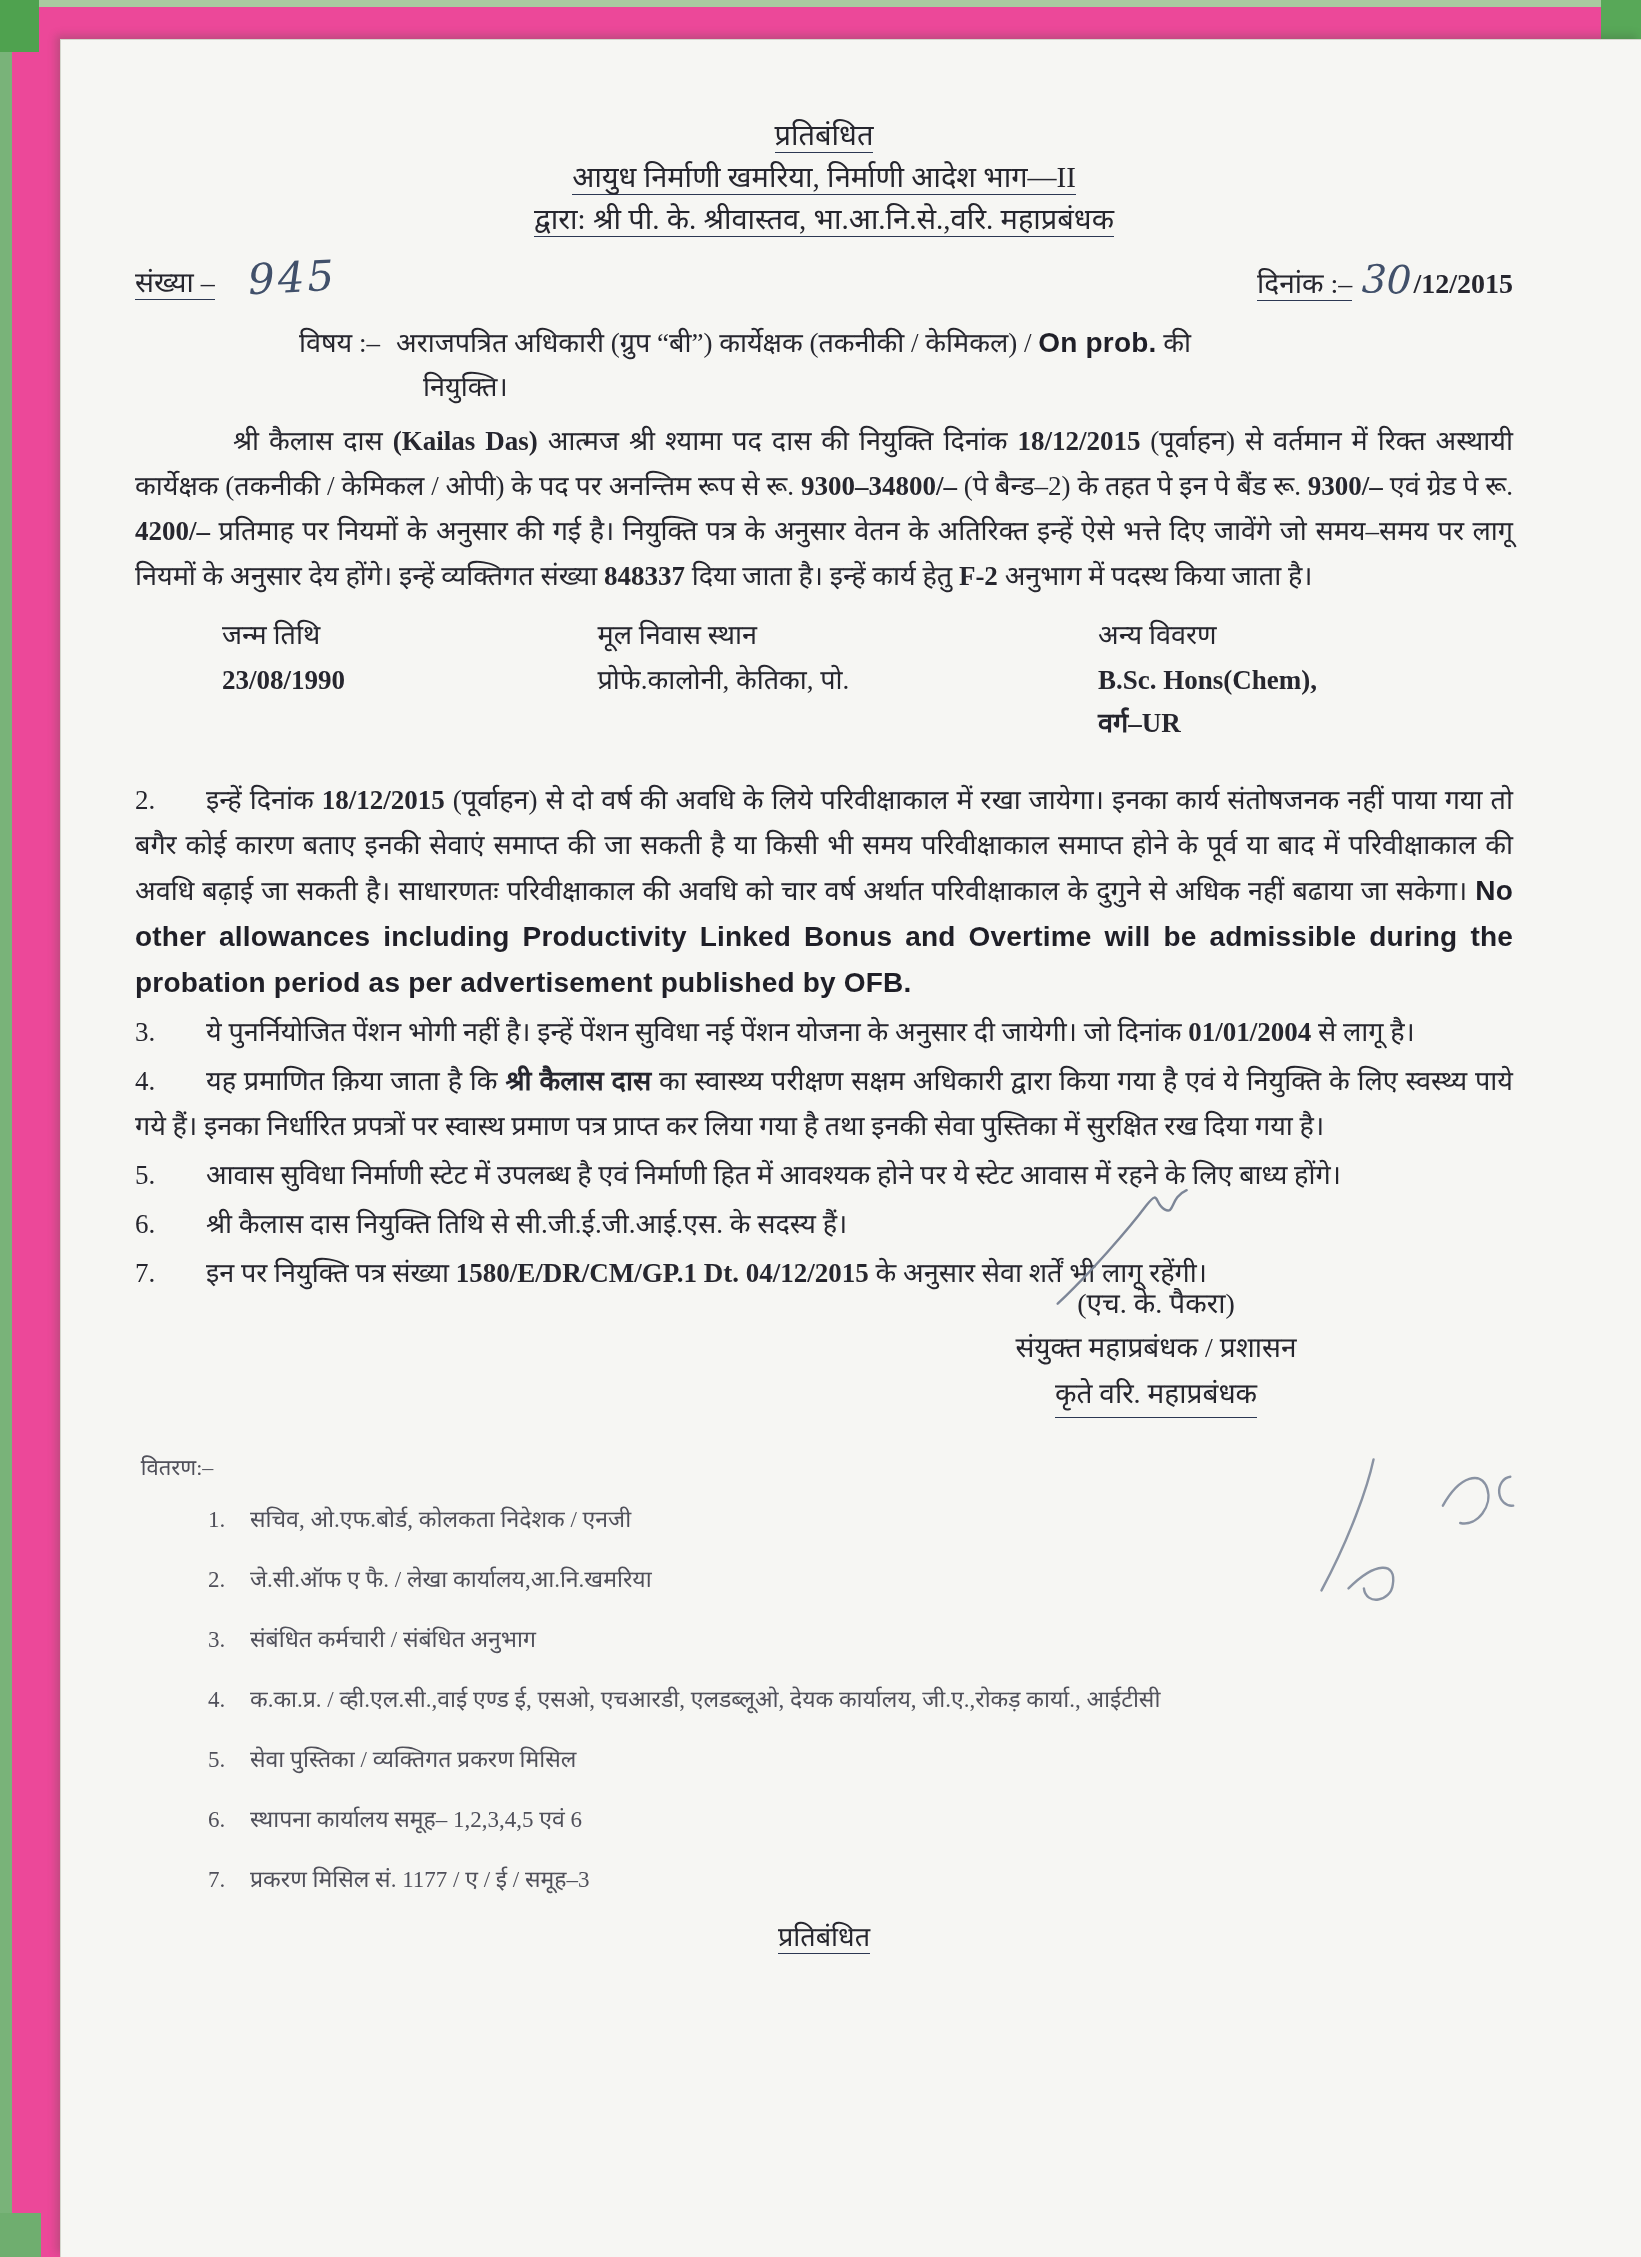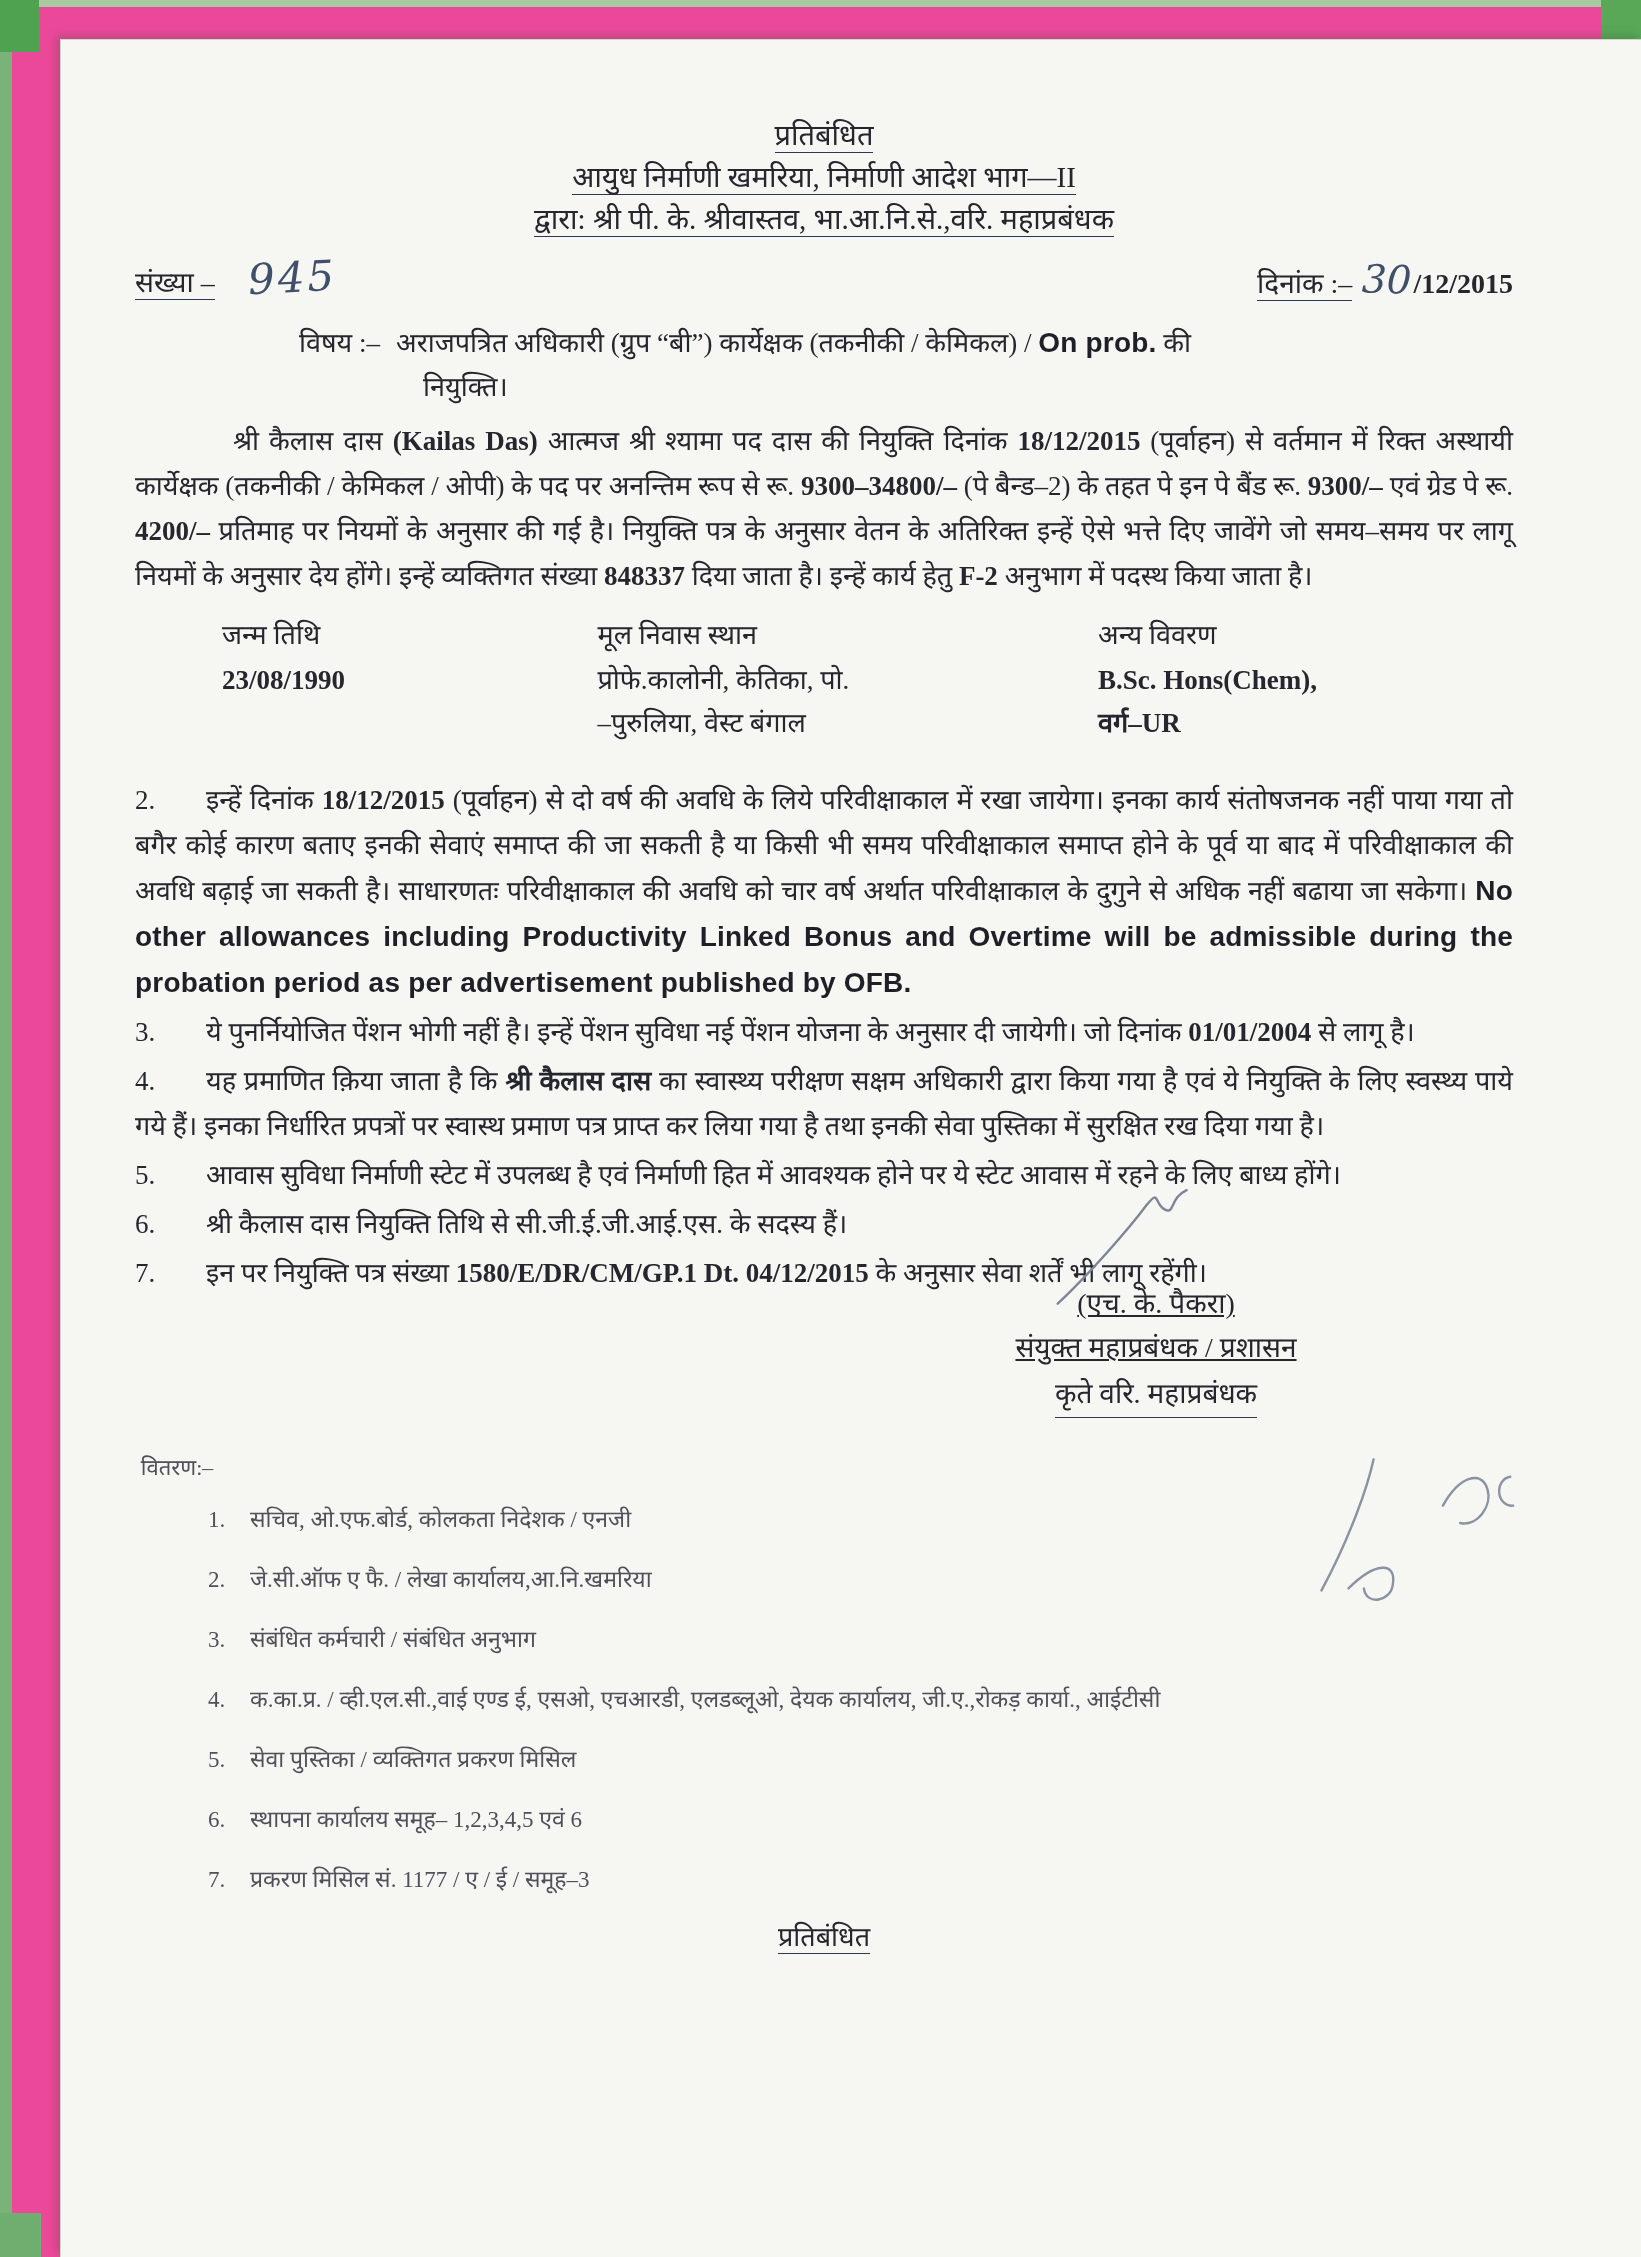--- a/index.html
+++ b/index.html
@@ -31,21 +31,21 @@
   .para-first{margin-top:10px;text-indent:98px;}
   .pnum{display:inline-block;width:71px;}
   .info-row{display:flex;margin:15.4px 29px 0 87px;justify-content:space-between;}
   .info-col{text-align:left;font-size:27px;line-height:43px;}
   .info-col:nth-child(1){width:290px;}
   .info-col:nth-child(2){width:415px;}
   .info-col:nth-child(3){width:386px;}
   .info-head{margin-bottom:1.9px;}
   .paras{margin-top:33px;}
   .signature{position:relative;width:502px;margin:-17.4px 106px 0 auto;text-align:center;
-             font-size:28px;line-height:44px;text-decoration:underline;}
+             font-size:28px;line-height:44px;}
   .sig-name{margin-top:0;}
   .sig-title2{display:inline-block;margin-top:1.9px;}
   .sig-scribble{position:absolute;left:145px;top:-100px;}
   .approval-scribble{position:absolute;left:1246px;top:1405px;}
   .dist{margin-top:33px;color:#50505a;}
   .dist-label{font-size:22px;margin-left:5.8px;}
   .dist-row{font-size:23px;line-height:42px;margin-left:73px;white-space:nowrap;overflow:hidden;margin-top:18px;}
   .dnum{display:inline-block;width:42px;}
   .footer{margin-top:15.4px;font-size:27px;}
   .footer span{border-bottom:1.9px solid #2c3852;padding-bottom:1px;}
@@ -92,21 +92,20 @@
     <div class="para para-first"><span>श्री कैलास दास </span><span class="b">(Kailas Das)</span><span> आत्मज श्री श्यामा पद दास की नियुक्ति दिनांक </span><span class="b">18/12/2015</span><span> (पूर्वाहन) से वर्तमान में रिक्त अस्थायी कार्येक्षक (तकनीकी / केमिकल / ओपी) के पद पर अनन्तिम रूप से रू. </span><span class="b">9300–34800/–</span><span> (पे बैन्ड–2) के तहत पे इन पे बैंड रू. </span><span class="b">9300/–</span><span> एवं ग्रेड पे रू. </span><span class="b">4200/–</span><span> प्रतिमाह पर नियमों के अनुसार की गई है। नियुक्ति पत्र के अनुसार वेतन के अतिरिक्त इन्हें ऐसे भत्ते दिए जावेंगे जो समय–समय पर लागू नियमों के अनुसार देय होंगे। इन्हें व्यक्तिगत संख्या </span><span class="b">848337</span><span> दिया जाता है। इन्हें कार्य हेतु </span><span class="b">F-2</span><span> अनुभाग में पदस्थ किया जाता है।</span></div>
 
     <div class="info-row">
         <div class="info-col">
           <div class="info-head">जन्म तिथि</div>
           <div class="info-line b">23/08/1990</div>
         </div>
         <div class="info-col">
           <div class="info-head">मूल निवास स्थान</div>
           <div class="info-line">प्रोफे.कालोनी, केतिका, पो.</div>
-          <div class="info-line">–पुरुलिया, वेस्ट बंगाल</div>
         </div>
         <div class="info-col">
           <div class="info-head">अन्य विवरण</div>
           <div class="info-line b">B.Sc. Hons(Chem),</div>
           <div class="info-line b">वर्ग–UR</div>
         </div>
       </div>
 
     <div class="paras">
         <div class="para"><span class="pnum">2.</span><span>इन्हें दिनांक </span><span class="b">18/12/2015</span><span> (पूर्वाहन) से दो वर्ष की अवधि के लिये परिवीक्षाकाल में रखा जायेगा। इनका कार्य संतोषजनक नहीं पाया गया तो बगैर कोई कारण बताए इनकी सेवाएं समाप्त की जा सकती है या किसी भी समय परिवीक्षाकाल समाप्त होने के पूर्व या बाद में परिवीक्षाकाल की अवधि बढ़ाई जा सकती है। साधारणतः परिवीक्षाकाल की अवधि को चार वर्ष अर्थात परिवीक्षाकाल के दुगुने से अधिक नहीं बढाया जा सकेगा। </span><span class="ebold">No other allowances including Productivity Linked Bonus and Overtime will be admissible during the probation period as per advertisement published by OFB.</span></div>

